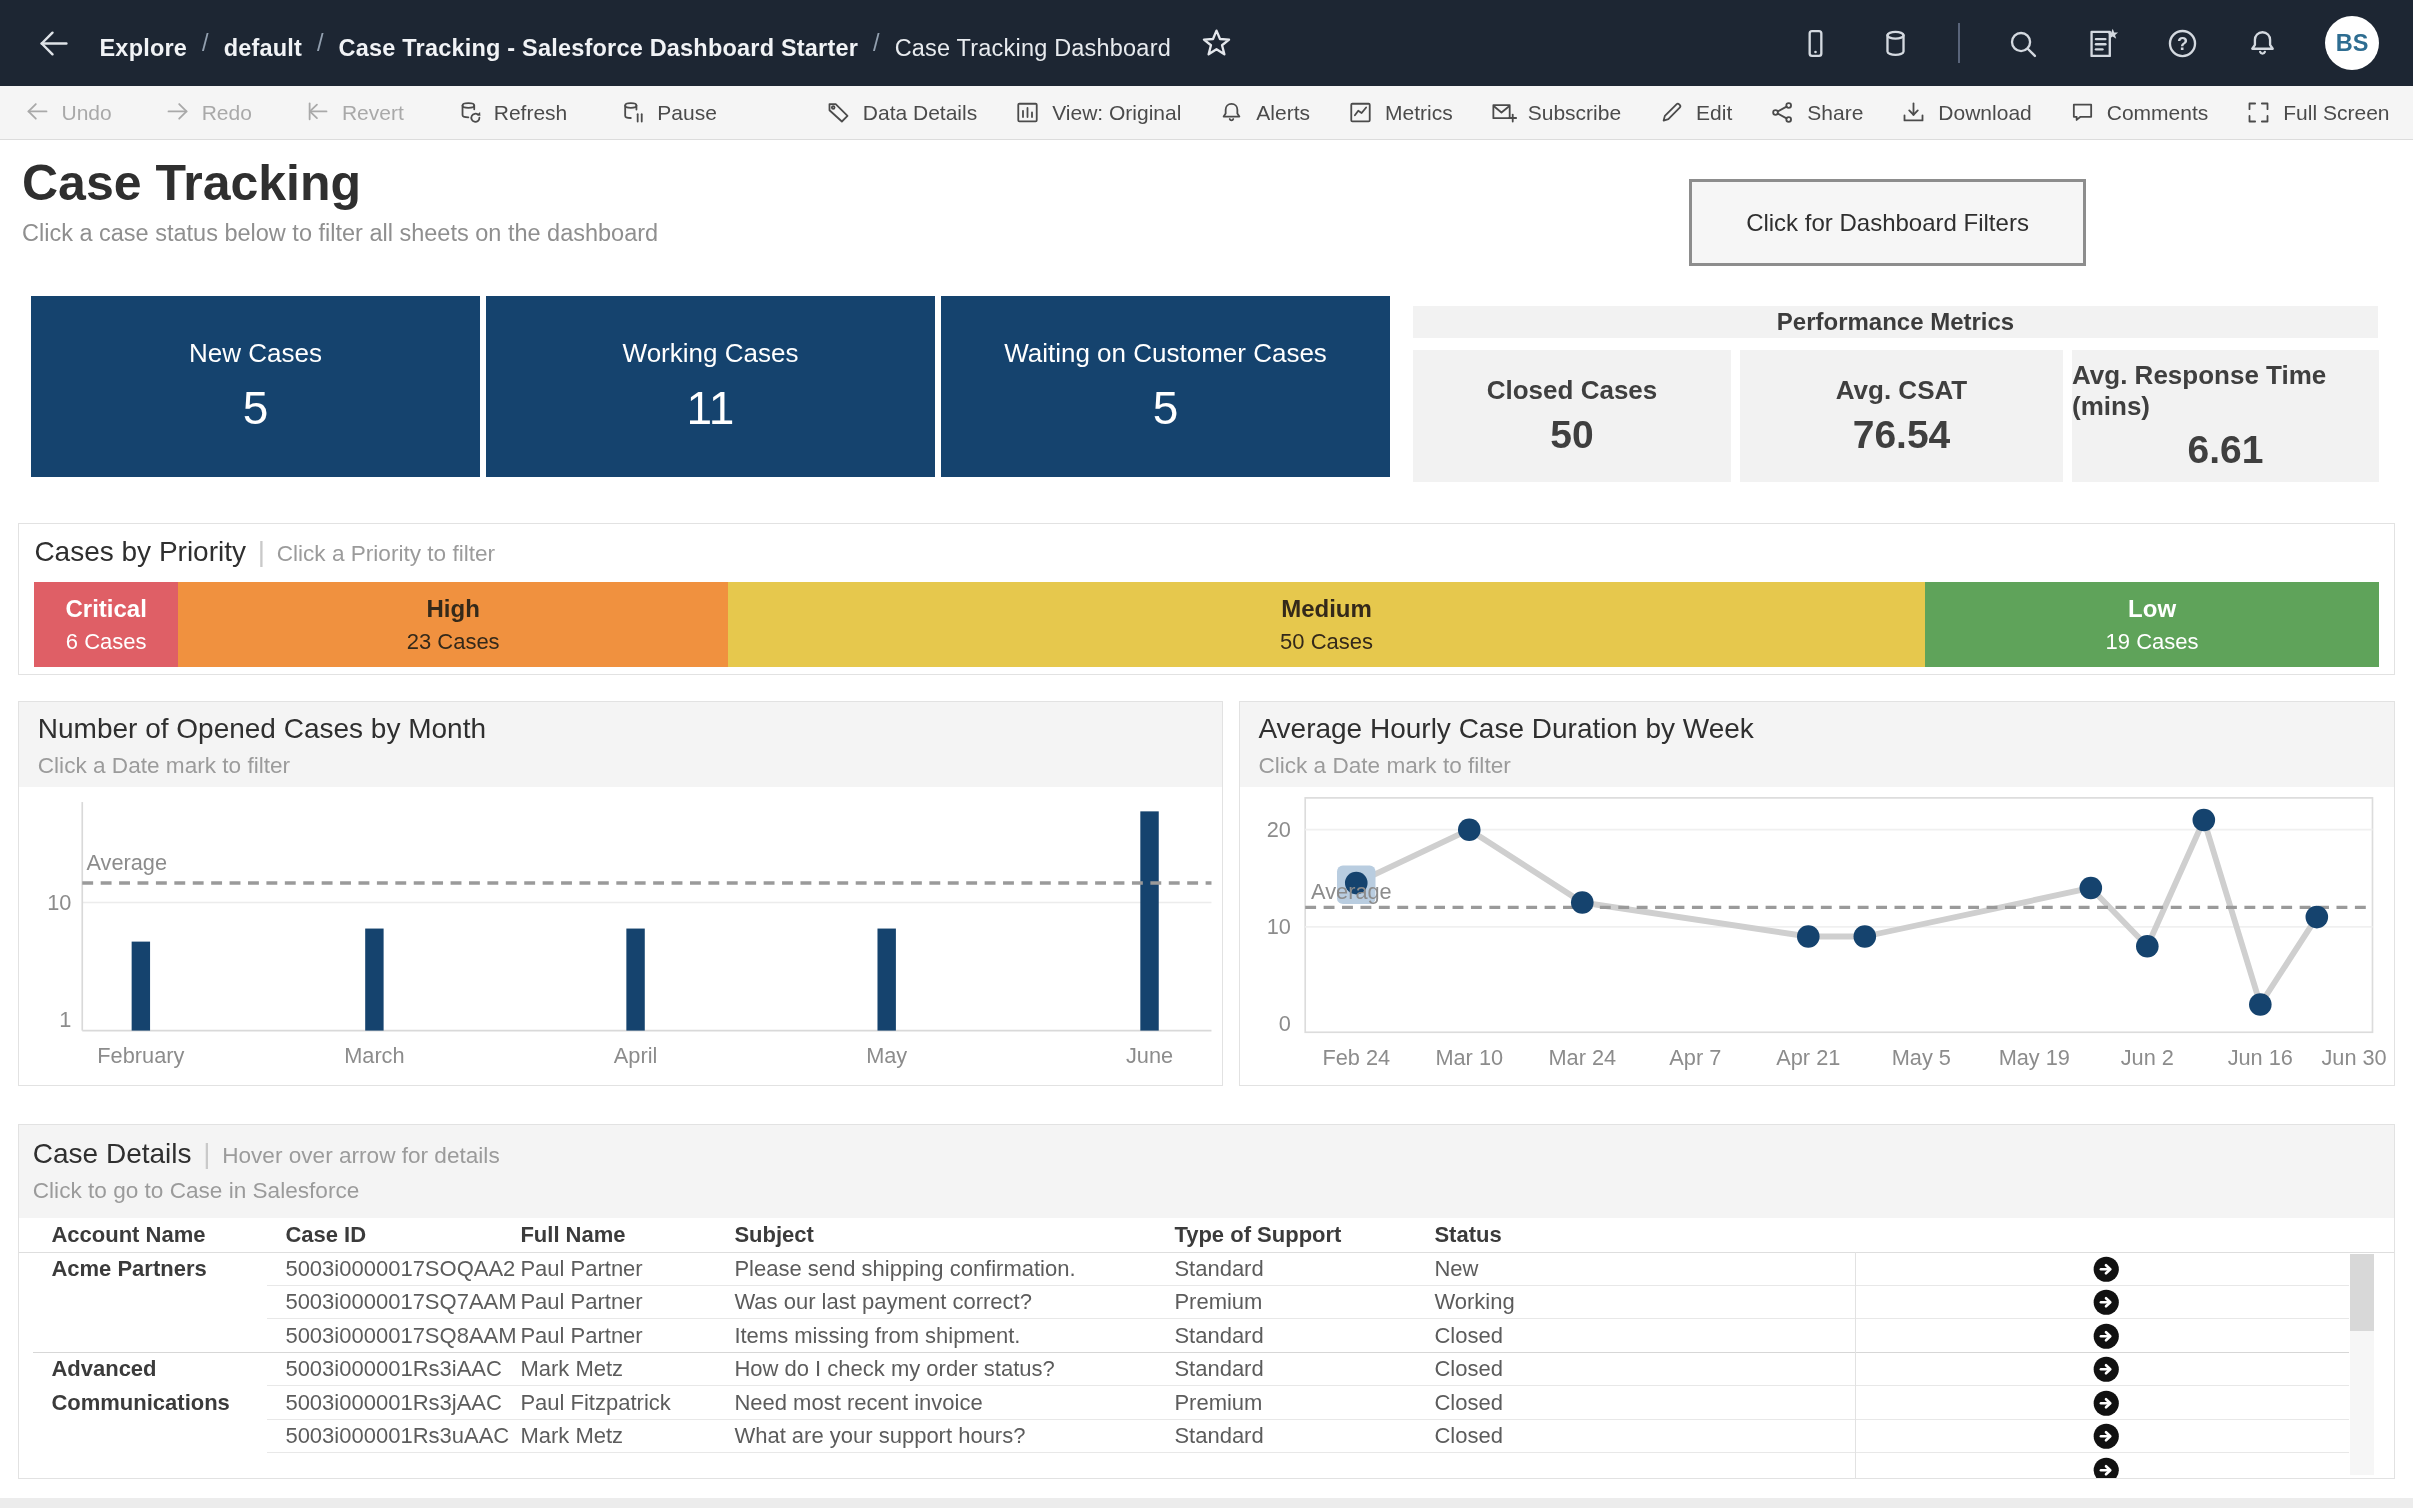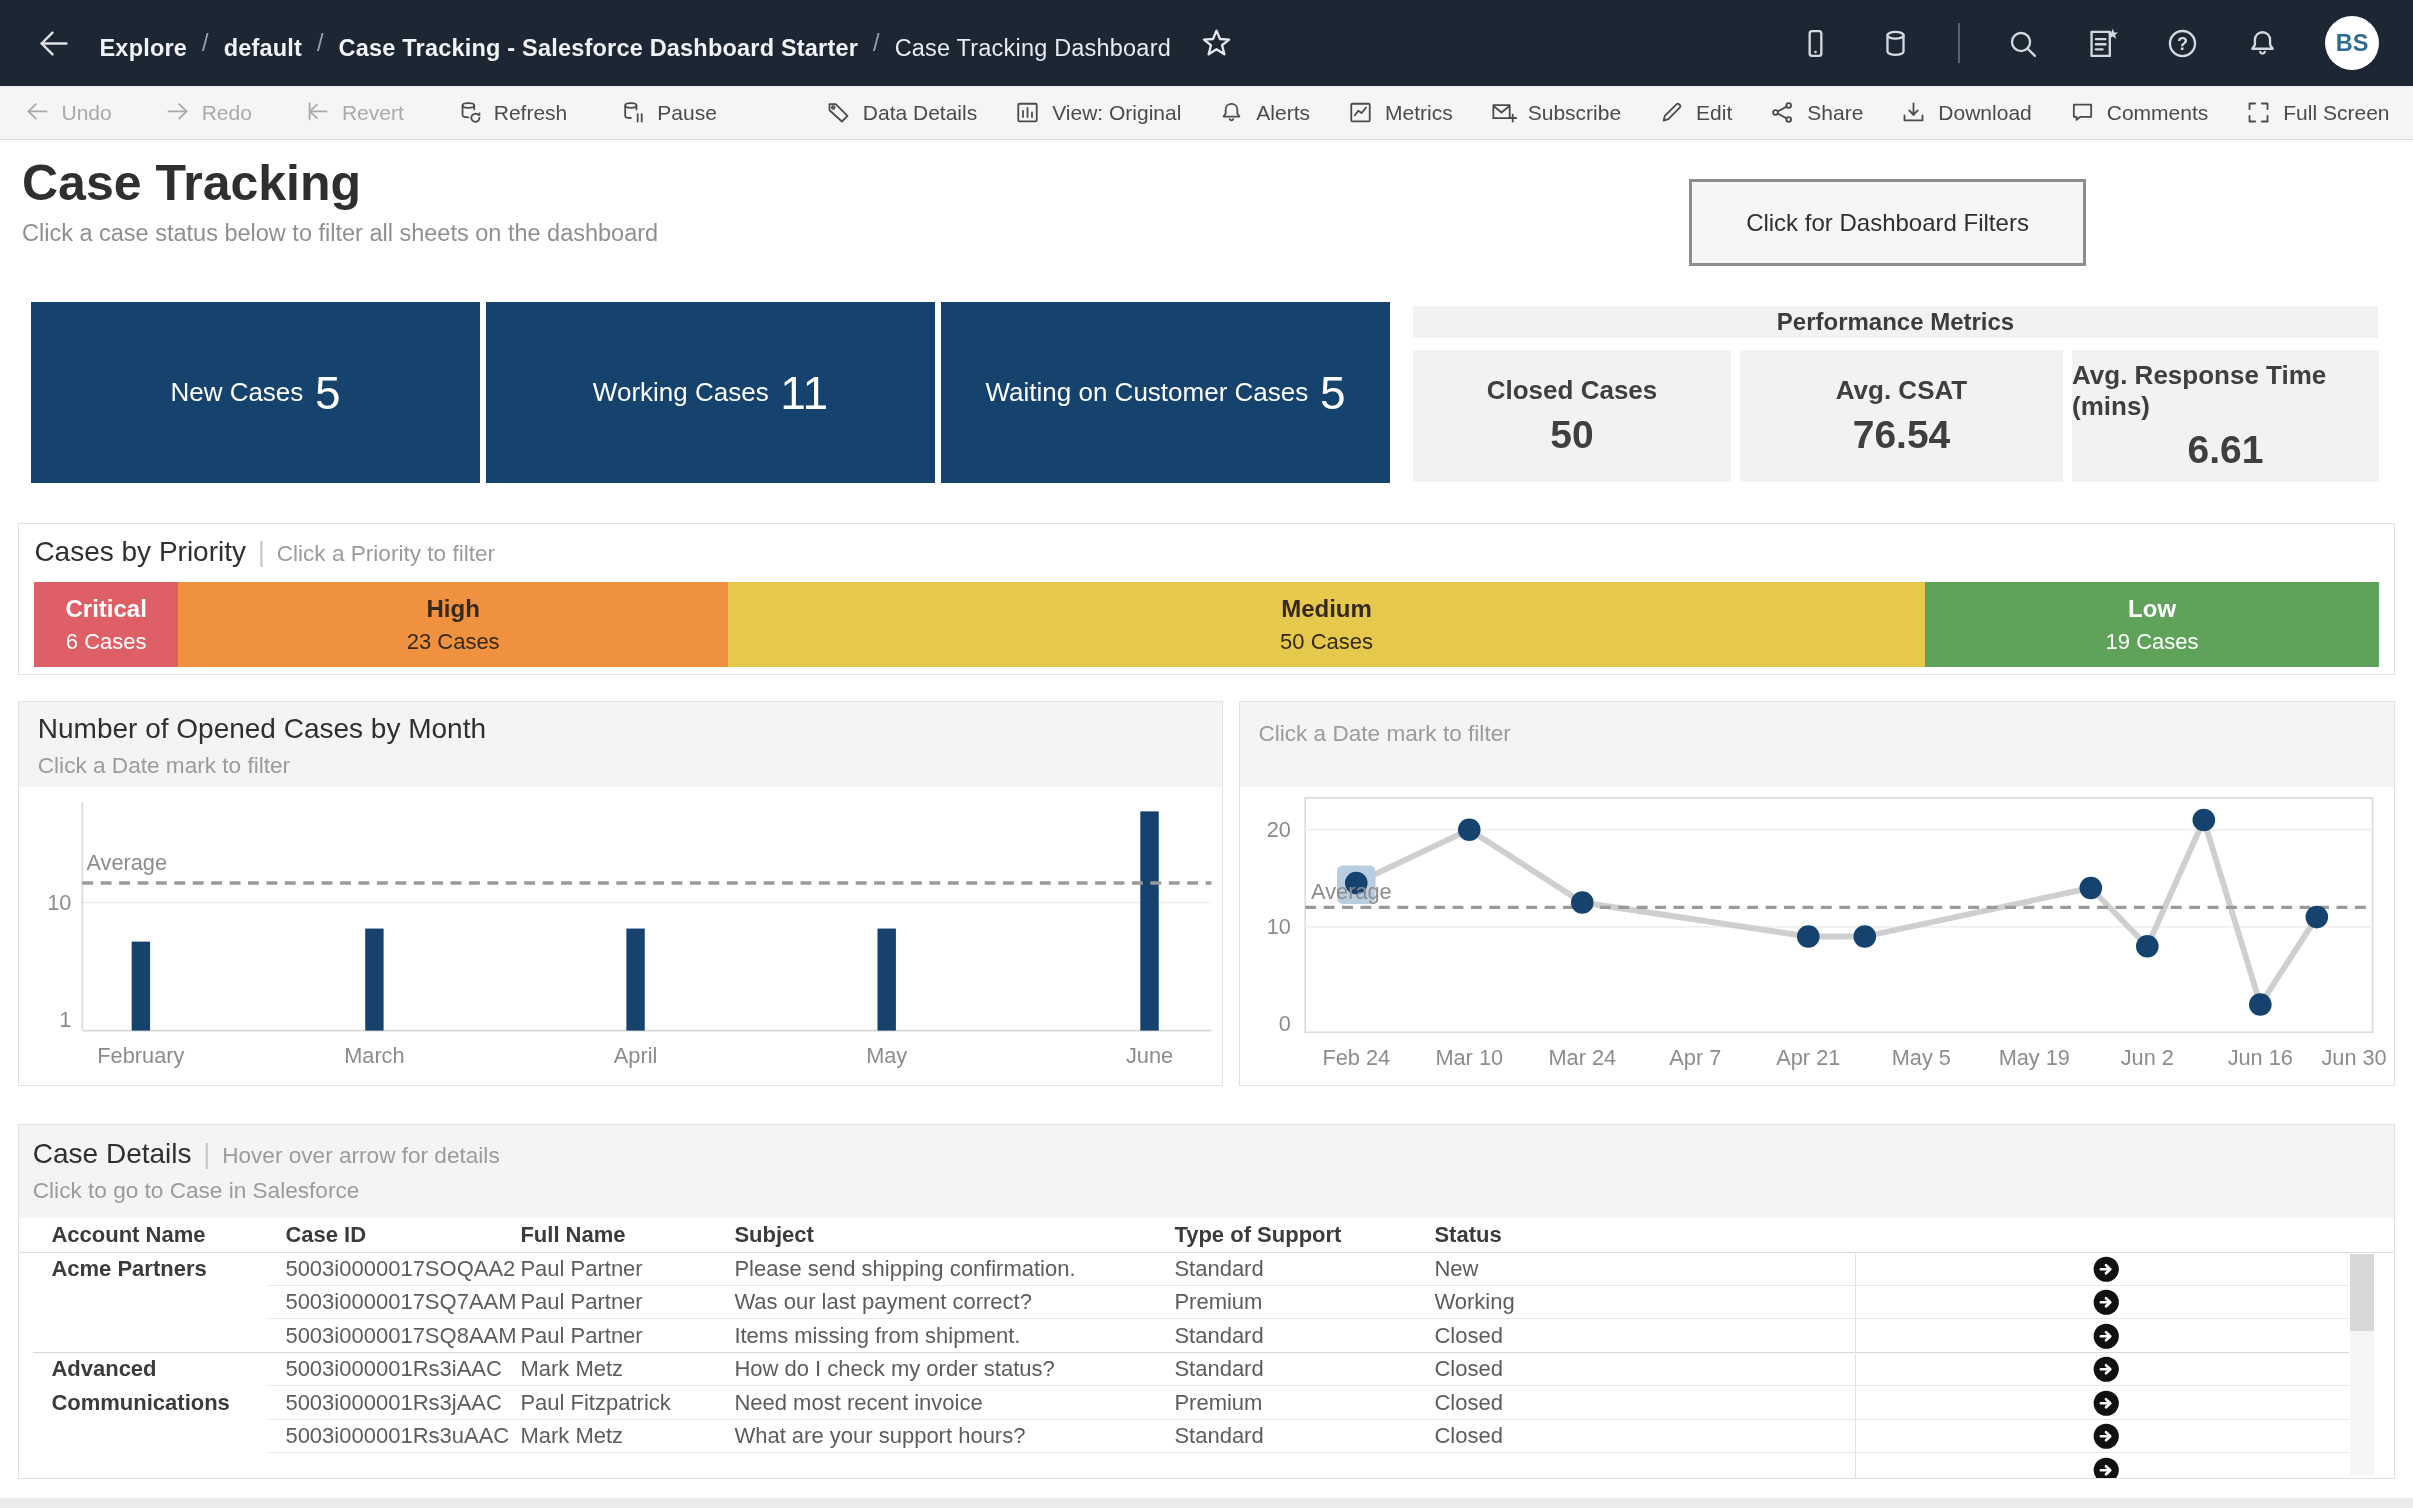--- a/index.html
+++ b/index.html
@@ -41,21 +41,21 @@
   .content{position:absolute;top:140px;left:0;width:2413px;height:1368px;background:#fff;}
 
   .page-head{position:absolute;left:22px;top:13.4px;}
   .page-title{font-size:50px;font-weight:700;color:#2f2f2f;margin:0;line-height:60px;}
   .page-sub{font-size:23.5px;color:#8f8f8f;margin-top:6.7px;}
   .filters-btn{position:absolute;left:1689px;top:39px;width:397px;height:87px;background:#f6f6f6;
     border:3.4px solid #8d8d8d;display:flex;align-items:center;justify-content:center;
     font-size:24px;color:#2f2f2f;cursor:pointer;box-sizing:border-box;}
 
   
-  .kpi-card{position:absolute;top:162px;width:449px;height:181px;display:flex;flex-direction:row;
+  .kpi-card{position:absolute;top:156px;width:449px;height:181px;display:flex;flex-direction:column;
     align-items:center;justify-content:center;gap:11.7px;color:#fff;cursor:pointer;}
   .kpi-label{font-size:26px;}
   .kpi-value{font-size:46px;}
 
   
   .perf-strip{position:absolute;left:1413px;top:166px;width:965px;height:32px;background:#f2f2f2;
     display:flex;align-items:center;justify-content:center;font-size:24px;font-weight:600;color:#3c3c3c;}
   .perf-card{position:absolute;top:210px;height:132px;background:#f2f2f2;display:flex;flex-direction:column;
     align-items:center;justify-content:center;gap:6.7px;}
   .perf-label{font-size:26px;font-weight:600;color:#3f3f3f;}
@@ -416,20 +416,21 @@
             <text x="1036" y="330" text-anchor="middle" font-size="26" fill="#8c8c8c">May</text>
             <rect x="1339" y="29.1" width="22" height="261.9" fill="#15436e"></rect>
             <text x="1350" y="330" text-anchor="middle" font-size="26" fill="#8c8c8c">June</text>
             <line x1="75" y1="114.7" x2="1424" y2="114.7" stroke="#9a9a9a" stroke-width="4" stroke-dasharray="13 9"></line>
             <text x="80" y="98.7" font-size="26" fill="#8c8c8c">Average</text>
           </svg></div>
     </section>
 
     <section class="card chart-card" style="left:1239px;width:1156px;">
       <div class="chart-head">
+        <div class="chart-title">Average Hourly Case Duration by Week</div>
         <div class="chart-sub">Click a Date mark to filter</div>
       </div>
       <div class="chart-svg-wrap" id="line-chart"><svg viewBox="0 0 1378 356" width="1155" height="298">
             <rect x="77" y="13" width="1275" height="280" fill="none" stroke="#dcdcdc" stroke-width="2"></rect>
             <line x1="77" y1="167" x2="1352" y2="167" stroke="#f0f0f0" stroke-width="2"></line>
             <line x1="77" y1="51" x2="1352" y2="51" stroke="#f0f0f0" stroke-width="2"></line>
             <text x="60" y="292" text-anchor="end" font-size="26" fill="#8c8c8c">0</text>
             <text x="60" y="176" text-anchor="end" font-size="26" fill="#8c8c8c">10</text>
             <text x="60" y="60" text-anchor="end" font-size="26" fill="#8c8c8c">20</text>
             <polyline points="138.0 114.8, 273.0 51.0, 408.0 138.0, 678.0 178.6, 745.5 178.6, 1015.5 120.6, 1083.0 190.2, 1150.5 39.4, 1218.0 259.8, 1285.5 155.4" fill="none" stroke="#cfcfcf" stroke-width="7" stroke-linejoin="round" stroke-linecap="round"></polyline>

